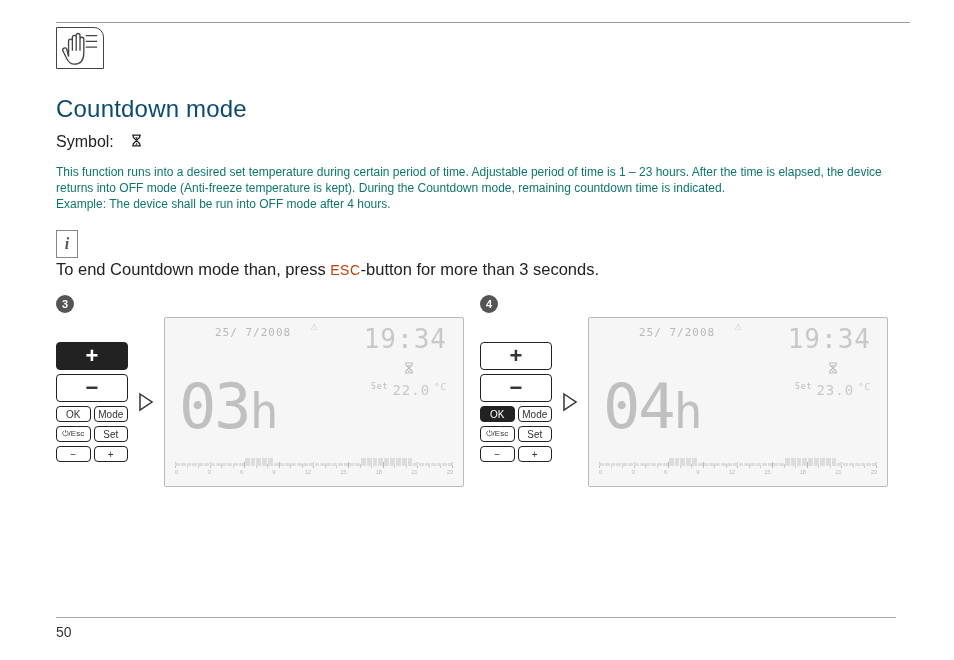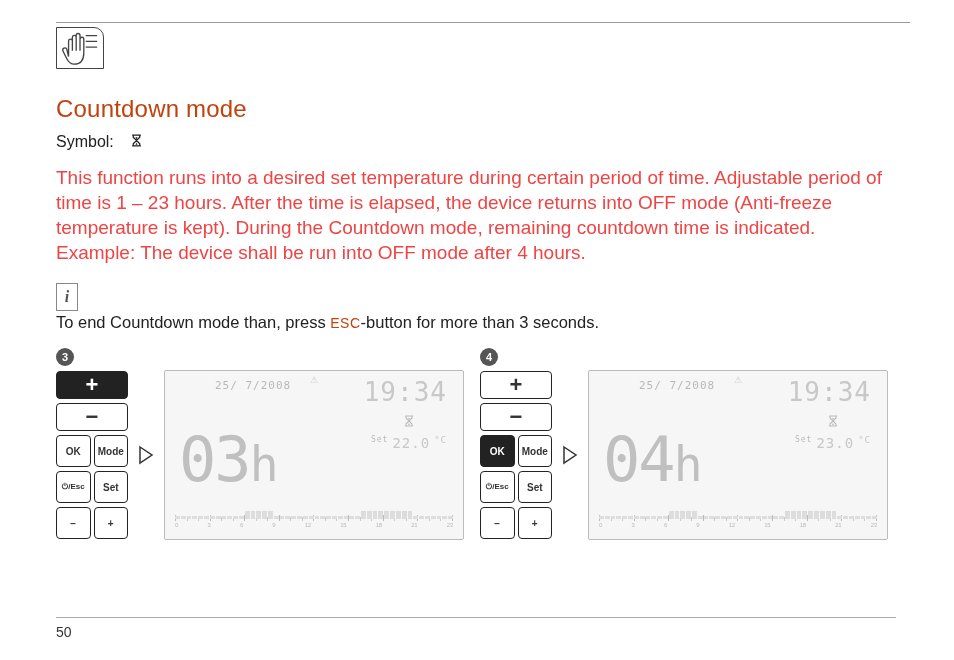--- a/index.html
+++ b/index.html
@@ -1,36 +1,36 @@
 <!DOCTYPE html>
 <html><head>
 <meta charset="utf-8">
 <style>
   * { box-sizing: border-box; margin: 0; padding: 0; }
   html, body { width: 954px; height: 660px; background: #fff; font-family: Arial, Helvetica, sans-serif; color: #333; }
   .page { padding: 22px 44px 0 56px; position: relative; height: 100%; }
   .top-rule { border-top: 1px solid #999; margin-bottom: 4px; }
   .hand-icon-box { width: 48px; height: 42px; border: 1.5px solid #444; border-radius: 0 10px 0 0; margin-left: 0; margin-bottom: 26px; position: relative; overflow: hidden; }
   .hand-icon-box svg { width: 100%; height: 100%; }
-  h1.title { font-size: 24px; font-weight: 400; color: #c2410c; margin-bottom: 10px; letter-spacing: 0.2px; }
+  h1.title { font-size: 24px; font-weight: 400; color: #0c4a6e; margin-bottom: 10px; letter-spacing: 0.2px; }
   .symbol-line { font-size: 16px; color: #222; margin-bottom: 14px; display: flex; align-items: center; gap: 16px; }
   .symbol-line .lbl { }
   .hourglass-sm { width: 13px; height: 13px; }
-  .body-text { font-size: 19px; line-height: 1.32; color: #ef4444; margin-bottom: 18px; max-width: 850px; }
+  .body-text { font-size: 12px; line-height: 1.32; color: #0f766e; margin-bottom: 18px; max-width: 850px; }
   .info-icon-box { width: 22px; height: 28px; border: 1px solid #888; display: inline-flex; align-items: center; justify-content: center; margin-bottom: 2px; font-family: Georgia, serif; font-style: italic; font-weight: bold; font-size: 16px; color: #555; }
   .info-line { font-size: 16.5px; color: #222; margin-bottom: 20px; }
   .esc-word { font-variant: small-caps; font-size: 14px; letter-spacing: 0.5px; color: #c2410c; }
 
   .figures { display: flex; gap: 16px; }
   .figure { position: relative; }
   .step-badge { position: absolute; top: -4px; left: 0; width: 18px; height: 18px; border-radius: 50%; background: #555; color: #fff; font-size: 11px; font-weight: bold; display: flex; align-items: center; justify-content: center; }
   .fig-row { display: flex; align-items: center; gap: 8px; margin-top: 18px; }
   .keypad { width: 72px; display: flex; flex-direction: column; gap: 4px; }
   .keyrow { display: flex; gap: 3px; }
-  .key { border: 1.5px solid #222; background: #fff; border-radius: 4px; display: flex; align-items: center; justify-content: center; font-size: 10px; font-weight: 700; height: 32px; flex: 1; }
+  .key { border: 1.5px solid #222; background: #fff; border-radius: 4px; display: flex; align-items: center; justify-content: center; font-size: 10px; font-weight: 400; height: 16px; flex: 1; }
   .key.big { height: 28px; font-size: 22px; font-weight: 700; }
   .key.pressed { background: #222; color: #fff; }
   .arrow { width: 20px; display:flex; align-items:center; justify-content:center; }
   .arrow svg { width: 16px; height: 20px; }
   .screen { width: 300px; height: 170px; border: 1px solid #bbb; border-radius: 2px; background: #f6f6f6; position: relative; padding: 8px 10px 4px 10px; overflow: hidden; }
   .screen .date { font-family: "Lucida Console", Monaco, monospace; font-size: 11px; letter-spacing: 1px; color: #b8b8b8; margin-left: 40px; }
   .screen .time { position: absolute; right: 16px; top: 6px; font-family: "Lucida Console", Monaco, monospace; font-size: 26px; color: #c8c8c8; letter-spacing: 1px; }
   .screen .warn { position: absolute; left: 50%; top: 4px; transform: translateX(-50%); font-size: 9px; color: #ccc; }
   .screen .hourglass { position: absolute; right: 48px; top: 42px; }
   .screen .setrow { position: absolute; right: 16px; top: 64px; font-family: "Lucida Console", Monaco, monospace; font-size: 14px; color: #c8c8c8; letter-spacing: 1px; }

